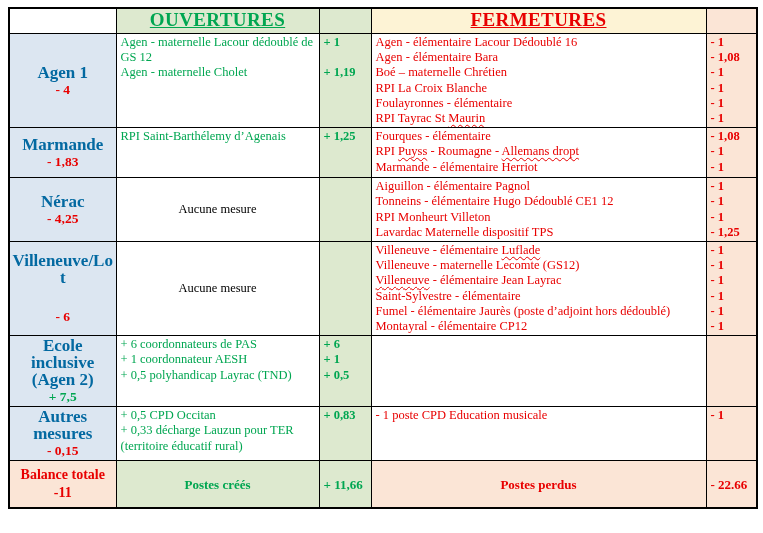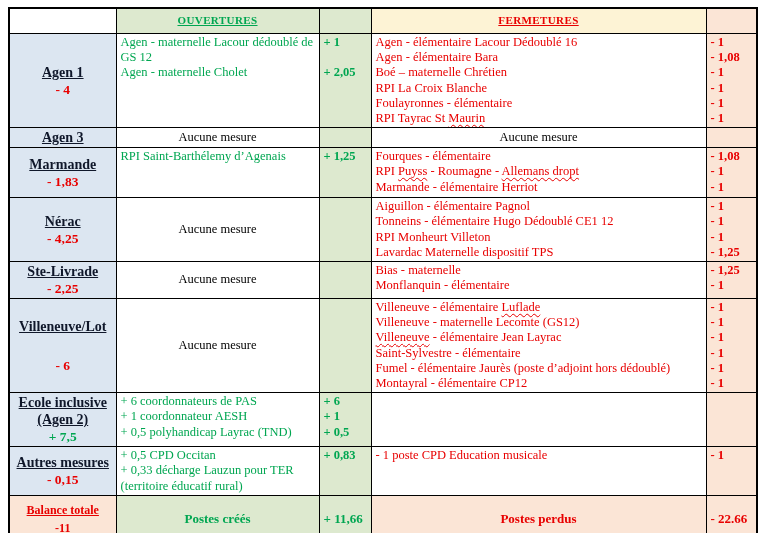--- a/index.html
+++ b/index.html
@@ -1,48 +1,48 @@
 <!DOCTYPE html>
 <html><head>
 <meta charset="utf-8">
 <style>
   html,body{margin:0;padding:0;background:#fff;}
   body{width:763px;height:533px;overflow:hidden;font-family:"Liberation Serif",serif;}
   table{border-collapse:collapse;table-layout:fixed;width:748px;margin:7px 0 0 8px;border:2px solid #000;}
   td{border:1px solid #000;padding:1px 4px;vertical-align:top;font-size:12.5px;line-height:15.2px;overflow:hidden;word-wrap:break-word;}
   
   .hdr-cell{text-align:center;vertical-align:middle;height:22px;}
-  .hdr-text{font-weight:bold;text-decoration:underline;font-size:11px;letter-spacing:.4px;}
+  .hdr-text{font-weight:bold;text-decoration:underline;font-size:19px;letter-spacing:.4px;}
   .bg-green{background:#dde9cf;}
   .bg-cream{background:#fdf3d5;margin-top:48px;}
   .bg-peach{background:#fbe5d6;}
   .txt-green{color:#00a651;}
   .txt-red{color:#e80000;}
   
   .label-cell{background:#dce6f1;text-align:center;vertical-align:middle;padding:1px 2px;}
-  .rl{font-weight:bold;font-size:14px;line-height:17px;color:#0f172a;text-decoration:underline;}
+  .rl{font-weight:bold;font-size:17px;line-height:17px;color:#0369a1;}
   .bal{font-weight:bold;font-size:13.5px;line-height:17px;}
   .bal.neg{color:#e80000;}
   .bal.pos{color:#00a651;}
   .bal.gap{margin-top:22px;}
   
   .ouv-cell{color:#00a651;background:#fff;margin-top:48px;}
   .fer-cell{color:#e80000;background:#fff;}
   .aucune{color:#000 !important;text-align:center;vertical-align:middle;background:#fff;}
   .line{min-height:15.2px;}
   .wavy{text-decoration:underline wavy #e80000;text-decoration-thickness:1px;text-underline-offset:2px;margin-top:28px;}
   
   .val{font-weight:bold;}
   .pos-val{background:#dde9cf;color:#00a651;}
   .neg-val{background:#fbe5d6;color:#e80000;}
   .vline{min-height:15.2px;}
   
   .foot td{vertical-align:middle;height:44px;}
   .foot-label{background:#fbe5d6;text-align:center;}
-  .foot-label div{color:#e80000;font-weight:bold;font-size:12px;line-height:18px;text-decoration:underline;}
+  .foot-label div{color:#e80000;font-weight:bold;font-size:14px;line-height:18px;}
   .foot-created{background:#dde9cf;color:#00a651;font-weight:bold;text-align:center;font-size:13px;}
   .foot-created-val{background:#dde9cf;color:#00a651;font-weight:bold;font-size:13px;}
   .foot-lost{background:#fbe5d6;color:#e80000;font-weight:bold;text-align:center;font-size:13px;}
   .foot-lost-val{background:#fbe5d6;color:#e80000;font-weight:bold;font-size:13px;}
 </style>
 </head>
 <body>
 
 <table>
   <colgroup>
@@ -71,48 +71,39 @@
           <div class="rl">Agen 1</div>
           <div class="bal neg">- 4</div>
         </td>
         <td class="ouv-cell">
           <div class="line"><span>Agen - maternelle Lacour dédoublé de GS 12</span></div>
           <div class="line"><span>Agen - maternelle Cholet</span></div>
         </td>
         <td class="val pos-val">
           <div class="vline">+ 1</div>
           <div class="vline">&nbsp;</div>
-          <div class="vline">+ 2,05</div>
+          <div class="vline">+ 1,19</div>
         </td>
         <td class="fer-cell">
           <div class="line"><span>Agen - élémentaire Lacour Dédoublé 16</span></div>
           <div class="line"><span>Agen - élémentaire Bara</span></div>
           <div class="line"><span>Boé – maternelle Chrétien</span></div>
           <div class="line"><span>RPI La Croix Blanche</span></div>
           <div class="line"><span>Foulayronnes - élémentaire</span></div>
           <div class="line"><span>RPI Tayrac St </span><span class="wavy">Maurin</span></div>
         </td>
         <td class="val neg-val">
           <div class="vline">- 1</div>
           <div class="vline">- 1,08</div>
           <div class="vline">- 1</div>
           <div class="vline">- 1</div>
           <div class="vline">- 1</div>
           <div class="vline">- 1</div>
         </td>
       </tr>
-      <tr style="height: 19px;">
-        <td class="label-cell">
-          <div class="rl">Agen 3</div>
-        </td>
-        <td class="ouv-cell aucune">Aucune mesure</td>
-        <td class="val pos-val"></td>
-        <td class="fer-cell aucune">Aucune mesure</td>
-        <td class="val neg-val"></td>
-      </tr>
       <tr style="height: 50px;">
         <td class="label-cell">
           <div class="rl">Marmande</div>
           <div class="bal neg">- 1,83</div>
         </td>
         <td class="ouv-cell">
           <div class="line"><span>RPI Saint-Barthélemy d’Agenais</span></div>
         </td>
         <td class="val pos-val">
           <div class="vline">+ 1,25</div>
@@ -139,36 +130,20 @@
           <div class="line"><span>Aiguillon - élémentaire Pagnol</span></div>
           <div class="line"><span>Tonneins - élémentaire Hugo Dédoublé CE1 12</span></div>
           <div class="line"><span>RPI Monheurt Villeton</span></div>
           <div class="line"><span>Lavardac Maternelle dispositif TPS</span></div>
         </td>
         <td class="val neg-val">
           <div class="vline">- 1</div>
           <div class="vline">- 1</div>
           <div class="vline">- 1</div>
           <div class="vline">- 1,25</div>
-        </td>
-      </tr>
-      <tr style="height: 34px;">
-        <td class="label-cell">
-          <div class="rl">Ste-Livrade</div>
-          <div class="bal neg">- 2,25</div>
-        </td>
-        <td class="ouv-cell aucune">Aucune mesure</td>
-        <td class="val pos-val"></td>
-        <td class="fer-cell">
-          <div class="line"><span>Bias - maternelle</span></div>
-          <div class="line"><span>Monflanquin - élémentaire</span></div>
-        </td>
-        <td class="val neg-val">
-          <div class="vline">- 1,25</div>
-          <div class="vline">- 1</div>
         </td>
       </tr>
       <tr style="height: 91px;">
         <td class="label-cell">
           <div class="rl">Villeneuve/Lot</div>
           <div class="bal neg gap">- 6</div>
         </td>
         <td class="ouv-cell aucune">Aucune mesure</td>
         <td class="val pos-val"></td>
         <td class="fer-cell">

